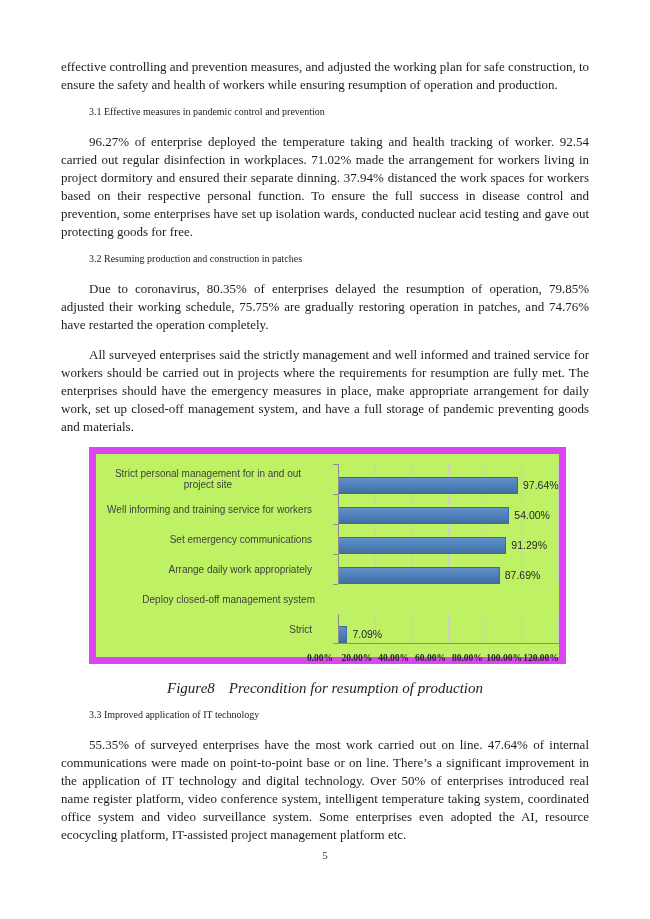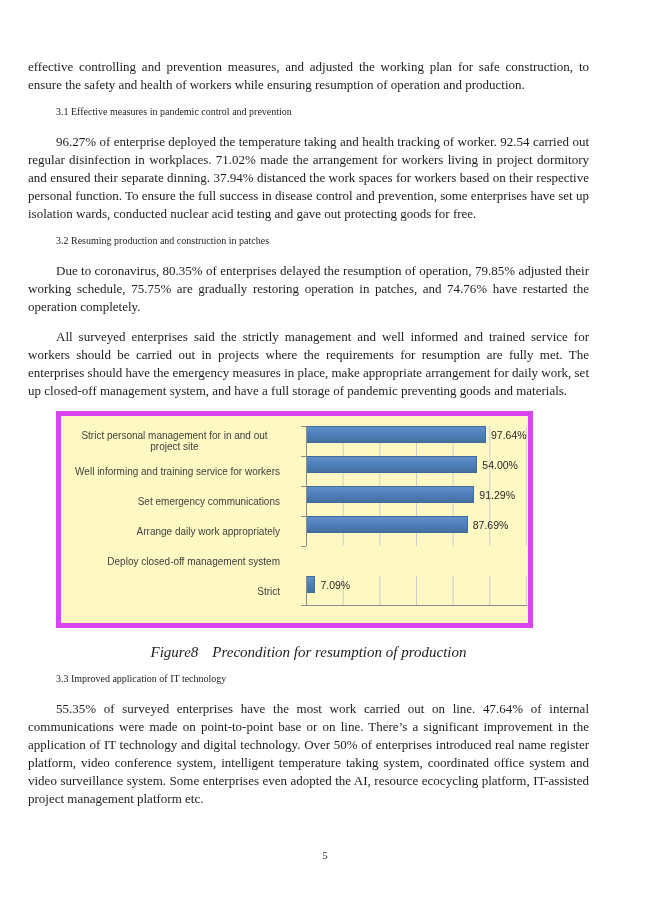--- a/index.html
+++ b/index.html
@@ -4,21 +4,21 @@
 <style>
   * { margin: 0; padding: 0; box-sizing: border-box; }
   html, body { background: #e8e8e8; }
   .page {
     width: 650px; height: 919px;
     background: #ffffff;
     margin: 0 auto;
     position: relative;
     font-family: "Liberation Serif", serif;
     color: #1c1c1c;
-    padding: 58px 61px 0 28px;
+    padding: 58px 61px 0 61px;
     overflow: hidden;
   }
   .body-text {
     font-size: 13px;
     line-height: 18px;
     text-align: justify;
   }
   p.para { margin-top: 12px; text-indent: 28px; }
   p.para.no-indent { text-indent: 0; margin-top: 0; }
   h3.section-heading {
@@ -26,22 +26,22 @@
     line-height: 18px;
     font-weight: normal;
     margin: 9px 0 0 28px;
   }
 
   
   .chart-frame {
     margin: 11px 0 0 28px;
     width: 477px;
     height: 217px;
-    border: 5px solid #d946ef;
-    background: #fef9c3;
+    border: 7px solid #d946ef;
+    background: #bef264;
     padding: 10px 0 0 8px;
     font-family: "Liberation Sans", sans-serif;
   }
   .chart-row { display: flex; height: 30px; }
   .cat-cell {
     width: 216px;
     display: flex;
     align-items: center;
     justify-content: flex-end;
     padding-right: 5px;
@@ -52,21 +52,21 @@
     color: #3f3f3f;
     text-align: center;
   }
   .plot-cell {
     position: relative;
     flex: 0 0 221px;
     border-left: 1px solid #8c8c8c;
     background-image: linear-gradient(to left, #cccccc 1px, rgba(0,0,0,0) 1px);
     background-size: calc(100%/6) 100%;
     display: flex;
-    align-items: flex-start;
+    align-items: flex-end;
     margin-left: 21px;
   }
   .chart-row:last-of-type .plot-cell { border-bottom: 1px solid #8c8c8c; }
   .plot-cell::after {
     content: ""; position: absolute; left: -6px; bottom: -1px;
     width: 5px; height: 1px; background: #8c8c8c;
   }
   .chart-row:first-of-type .plot-cell::before {
     content: ""; position: absolute; left: -6px; top: 0;
     width: 5px; height: 1px; background: #8c8c8c;
@@ -181,20 +181,29 @@
               <span class="cat-label">Strict</span>
             </div>
             <div class="plot-cell">
               <div class="bar" style="width: 3.83333%;"></div>
               <span class="val-label">7.09%</span>
             </div>
           </div>
         </div>
       <div class="x-axis-row">
         <div class="x-axis-spacer"></div>
+        <div class="x-axis-labels" id="x-axis-labels">
+            <span class="x-tick" style="left: 0%;">0.00%</span>
+            <span class="x-tick" style="left: 16.6667%;">20.00%</span>
+            <span class="x-tick" style="left: 33.3333%;">40.00%</span>
+            <span class="x-tick" style="left: 50%;">60.00%</span>
+            <span class="x-tick" style="left: 66.6667%;">80.00%</span>
+            <span class="x-tick" style="left: 83.3333%;">100.00%</span>
+            <span class="x-tick" style="left: 100%;">120.00%</span>
+          </div>
       </div>
     </div>
 
     <div class="figure-caption">
       <span class="cap-label">Figure8</span><span>Precondition for resumption of production</span>
     </div>
 
     <h3 class="section-heading">3.3 Improved application of IT technology</h3>
 
     <p class="para">55.35% of surveyed enterprises have the most work carried out on line. 47.64% of internal communications were made on point-to-point base or on line. There’s a significant improvement in the application of IT technology and digital technology. Over 50% of enterprises introduced real name register platform, video conference system, intelligent temperature taking system, coordinated office system and video surveillance system. Some enterprises even adopted the AI, resource ecocycling platform, IT-assisted project management platform etc.</p>

